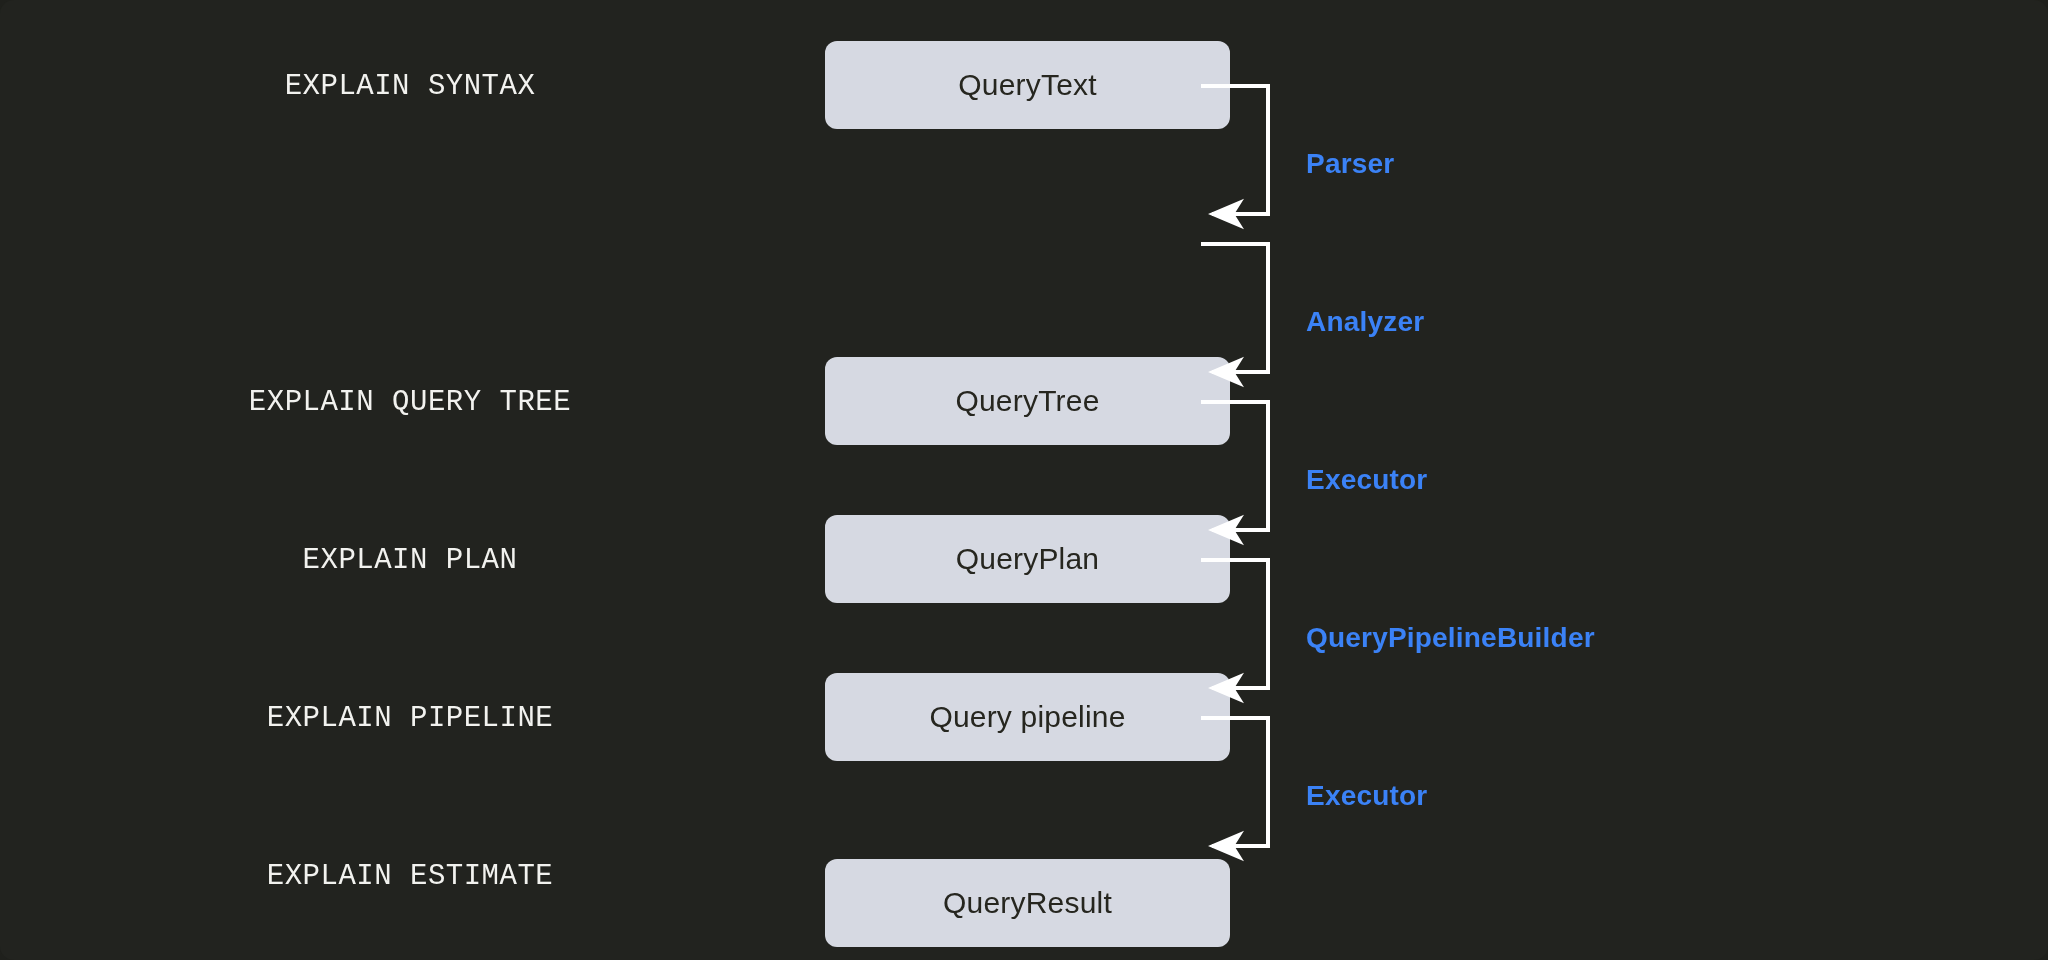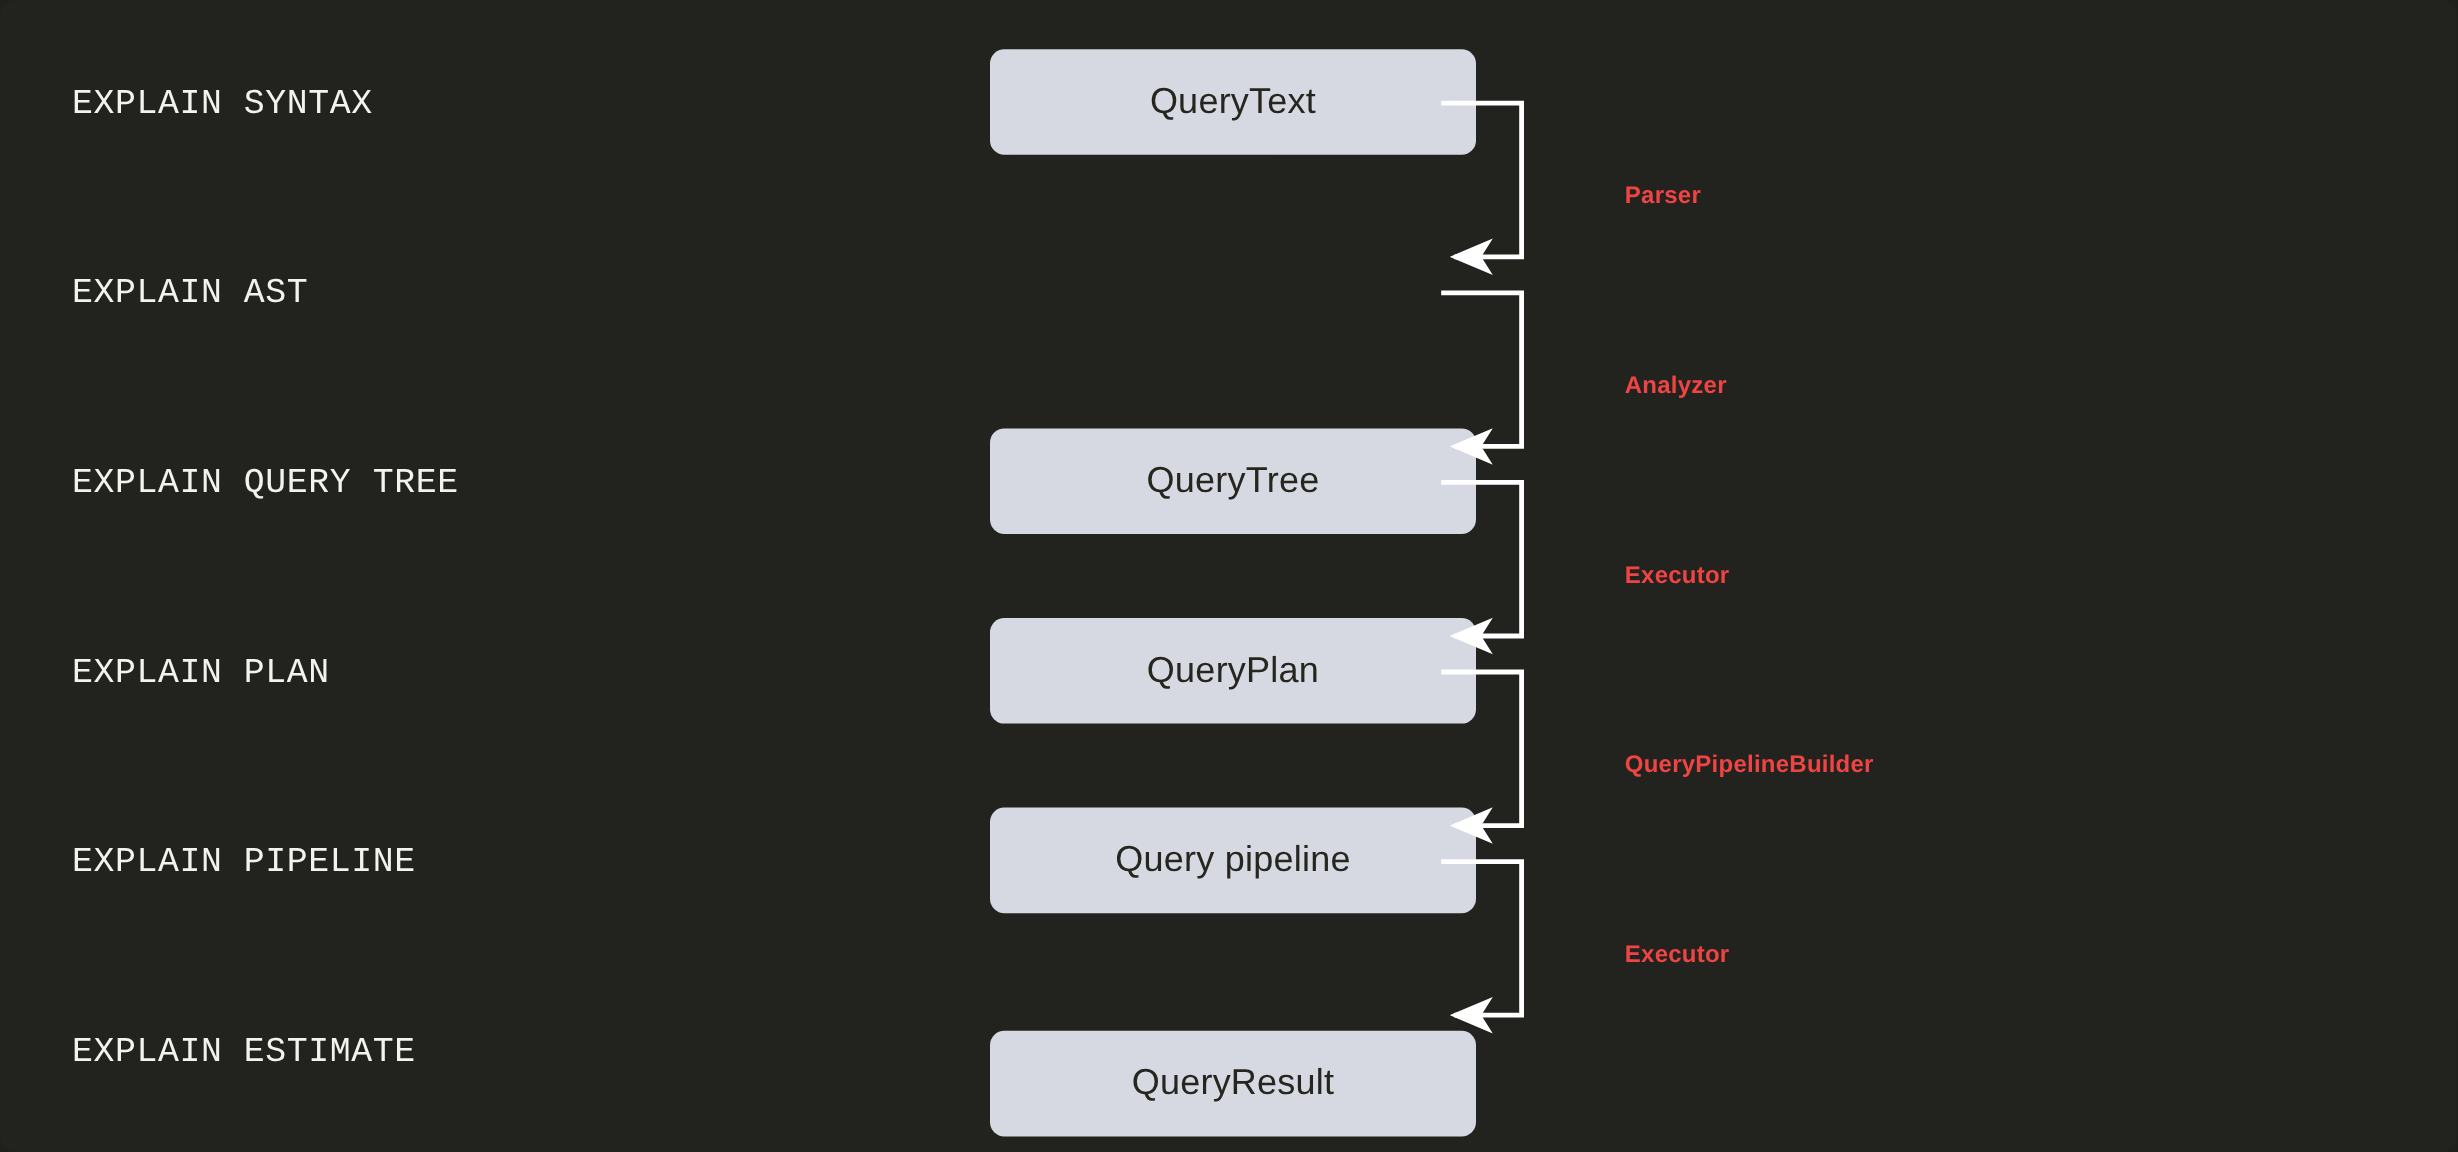--- a/index.html
+++ b/index.html
@@ -20,21 +20,21 @@
 
   
   .explain-label {
     position: absolute;
     right: 1288px;           
     color: #f2f2ef;
     font-family: "Liberation Mono", "DejaVu Sans Mono", monospace;
     font-size: 29px;
     letter-spacing: 0.5px;
     white-space: nowrap;
-    text-align: left;
+    text-align: center;
     width: 700px;
     left: 60px;
   }
 
   
   .stage-box {
     position: absolute;
     left: 797px;
     width: 405px;
     height: 88px;
@@ -60,36 +60,34 @@
     top: 0;
     width: 2048px;
     height: 960px;
     pointer-events: none;
   }
 
   
   .stage-name {
     position: absolute;
     left: 1306px;
-    color: #ef4444;
-    font-size: 20px;
+    color: #3b82f6;
+    font-size: 28px;
     font-weight: bold;
     letter-spacing: 0.2px;
     white-space: nowrap;
     transform: translateY(-50%);
-    margin-left: 48px;
   }
 </style>
 </head>
 <body>
 
 <div id="canvas">
 
   <div class="explain-label" style="top:70px">EXPLAIN SYNTAX</div>
-  <div class="explain-label" style="top:228px">EXPLAIN AST</div>
   <div class="explain-label" style="top:386px">EXPLAIN QUERY TREE</div>
   <div class="explain-label" style="top:702px">EXPLAIN PIPELINE</div>
   <div class="explain-label" style="top:544px">EXPLAIN PLAN</div>
   <div class="explain-label" style="top:860px">EXPLAIN ESTIMATE</div>
 
   <div class="stage-box" style="top:41px">
     <span class="box-text">QueryText</span>
   </div>
   <div class="stage-box" style="top:357px">
     <span class="box-text">QueryTree</span>

